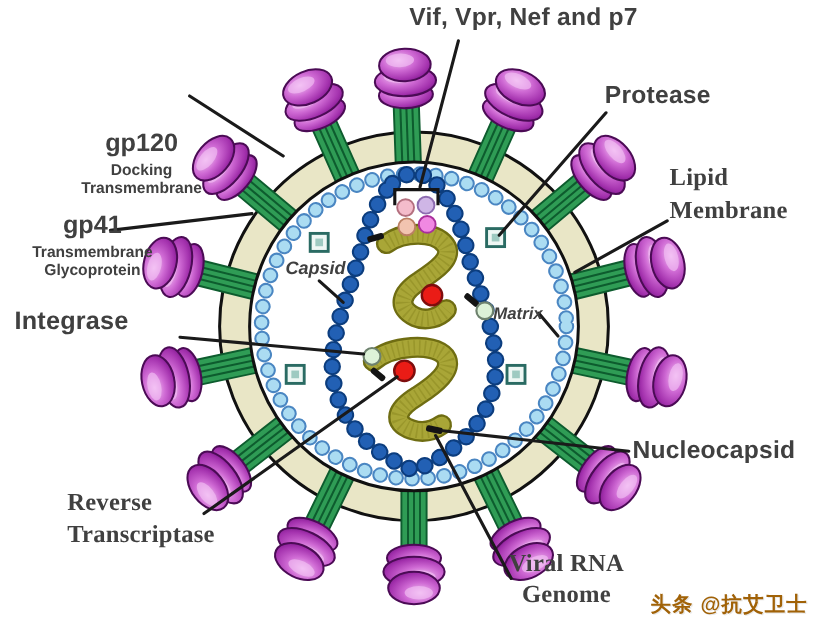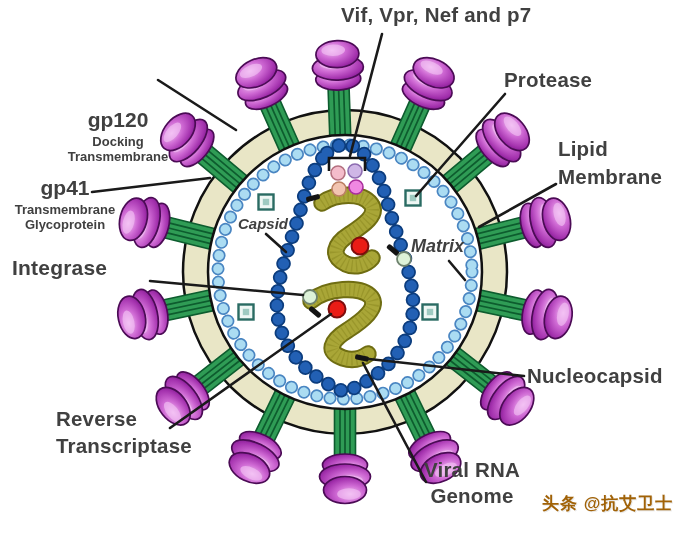--- a/index.html
+++ b/index.html
@@ -6,29 +6,29 @@
   body{width:688px;height:535px;position:relative;overflow:hidden;
        font-family:"Liberation Sans", sans-serif;}
   #stage{position:absolute;inset:0;width:688px;height:535px;background:#fff;}
   svg{position:absolute;left:0;top:0;}
   .lbl{position:absolute;font-weight:bold;color:#404040;white-space:nowrap;line-height:1.15;}
   .big{font-size:20.5px;letter-spacing:0.2px;}
   .name{font-size:21px;display:block;}
   .sub{font-size:13px;display:block;white-space:normal;line-height:1.18;margin-top:2px;}
   .small{font-size:15px;font-style:italic;}
   .center{text-align:center;}
-  .twoline span{display:block;}
+  .twoline span{display:block;font-family:Liberation Serif, serif;}
   #lbl-gp120{left:57px;top:60px;width:122px;margin-top:48px;}
   #lbl-vif{left:341px;top:3px;}
   #lbl-protease{left:504px;top:68px;}
   #lbl-lipid{left:558px;top:135px;line-height:1.35;}
-  #lbl-gp41{left:4px;top:176px;width:122px;}
+  #lbl-gp41{left:16px;top:176px;width:122px;}
   #lbl-integrase{left:12px;top:256px;font-size:21px;}
   #lbl-capsid{left:238px;top:215px;}
-  #lbl-matrix{left:411px;top:236px;font-size:18px;}
+  #lbl-matrix{left:411px;top:253px;font-size:14px;}
   #lbl-nucleocapsid{left:527px;top:364px;}
   #lbl-rt{left:56px;top:406px;line-height:1.3;}
   #lbl-viral{left:392px;top:457px;width:160px;line-height:1.28;}
   #watermark{left:542px;top:494px;font-size:17px;font-weight:bold;
              color:#a16207;letter-spacing:1px;
              text-shadow:1px 1px 0 #e8e8e8;}
 </style>
 </head>
 <body>
 

